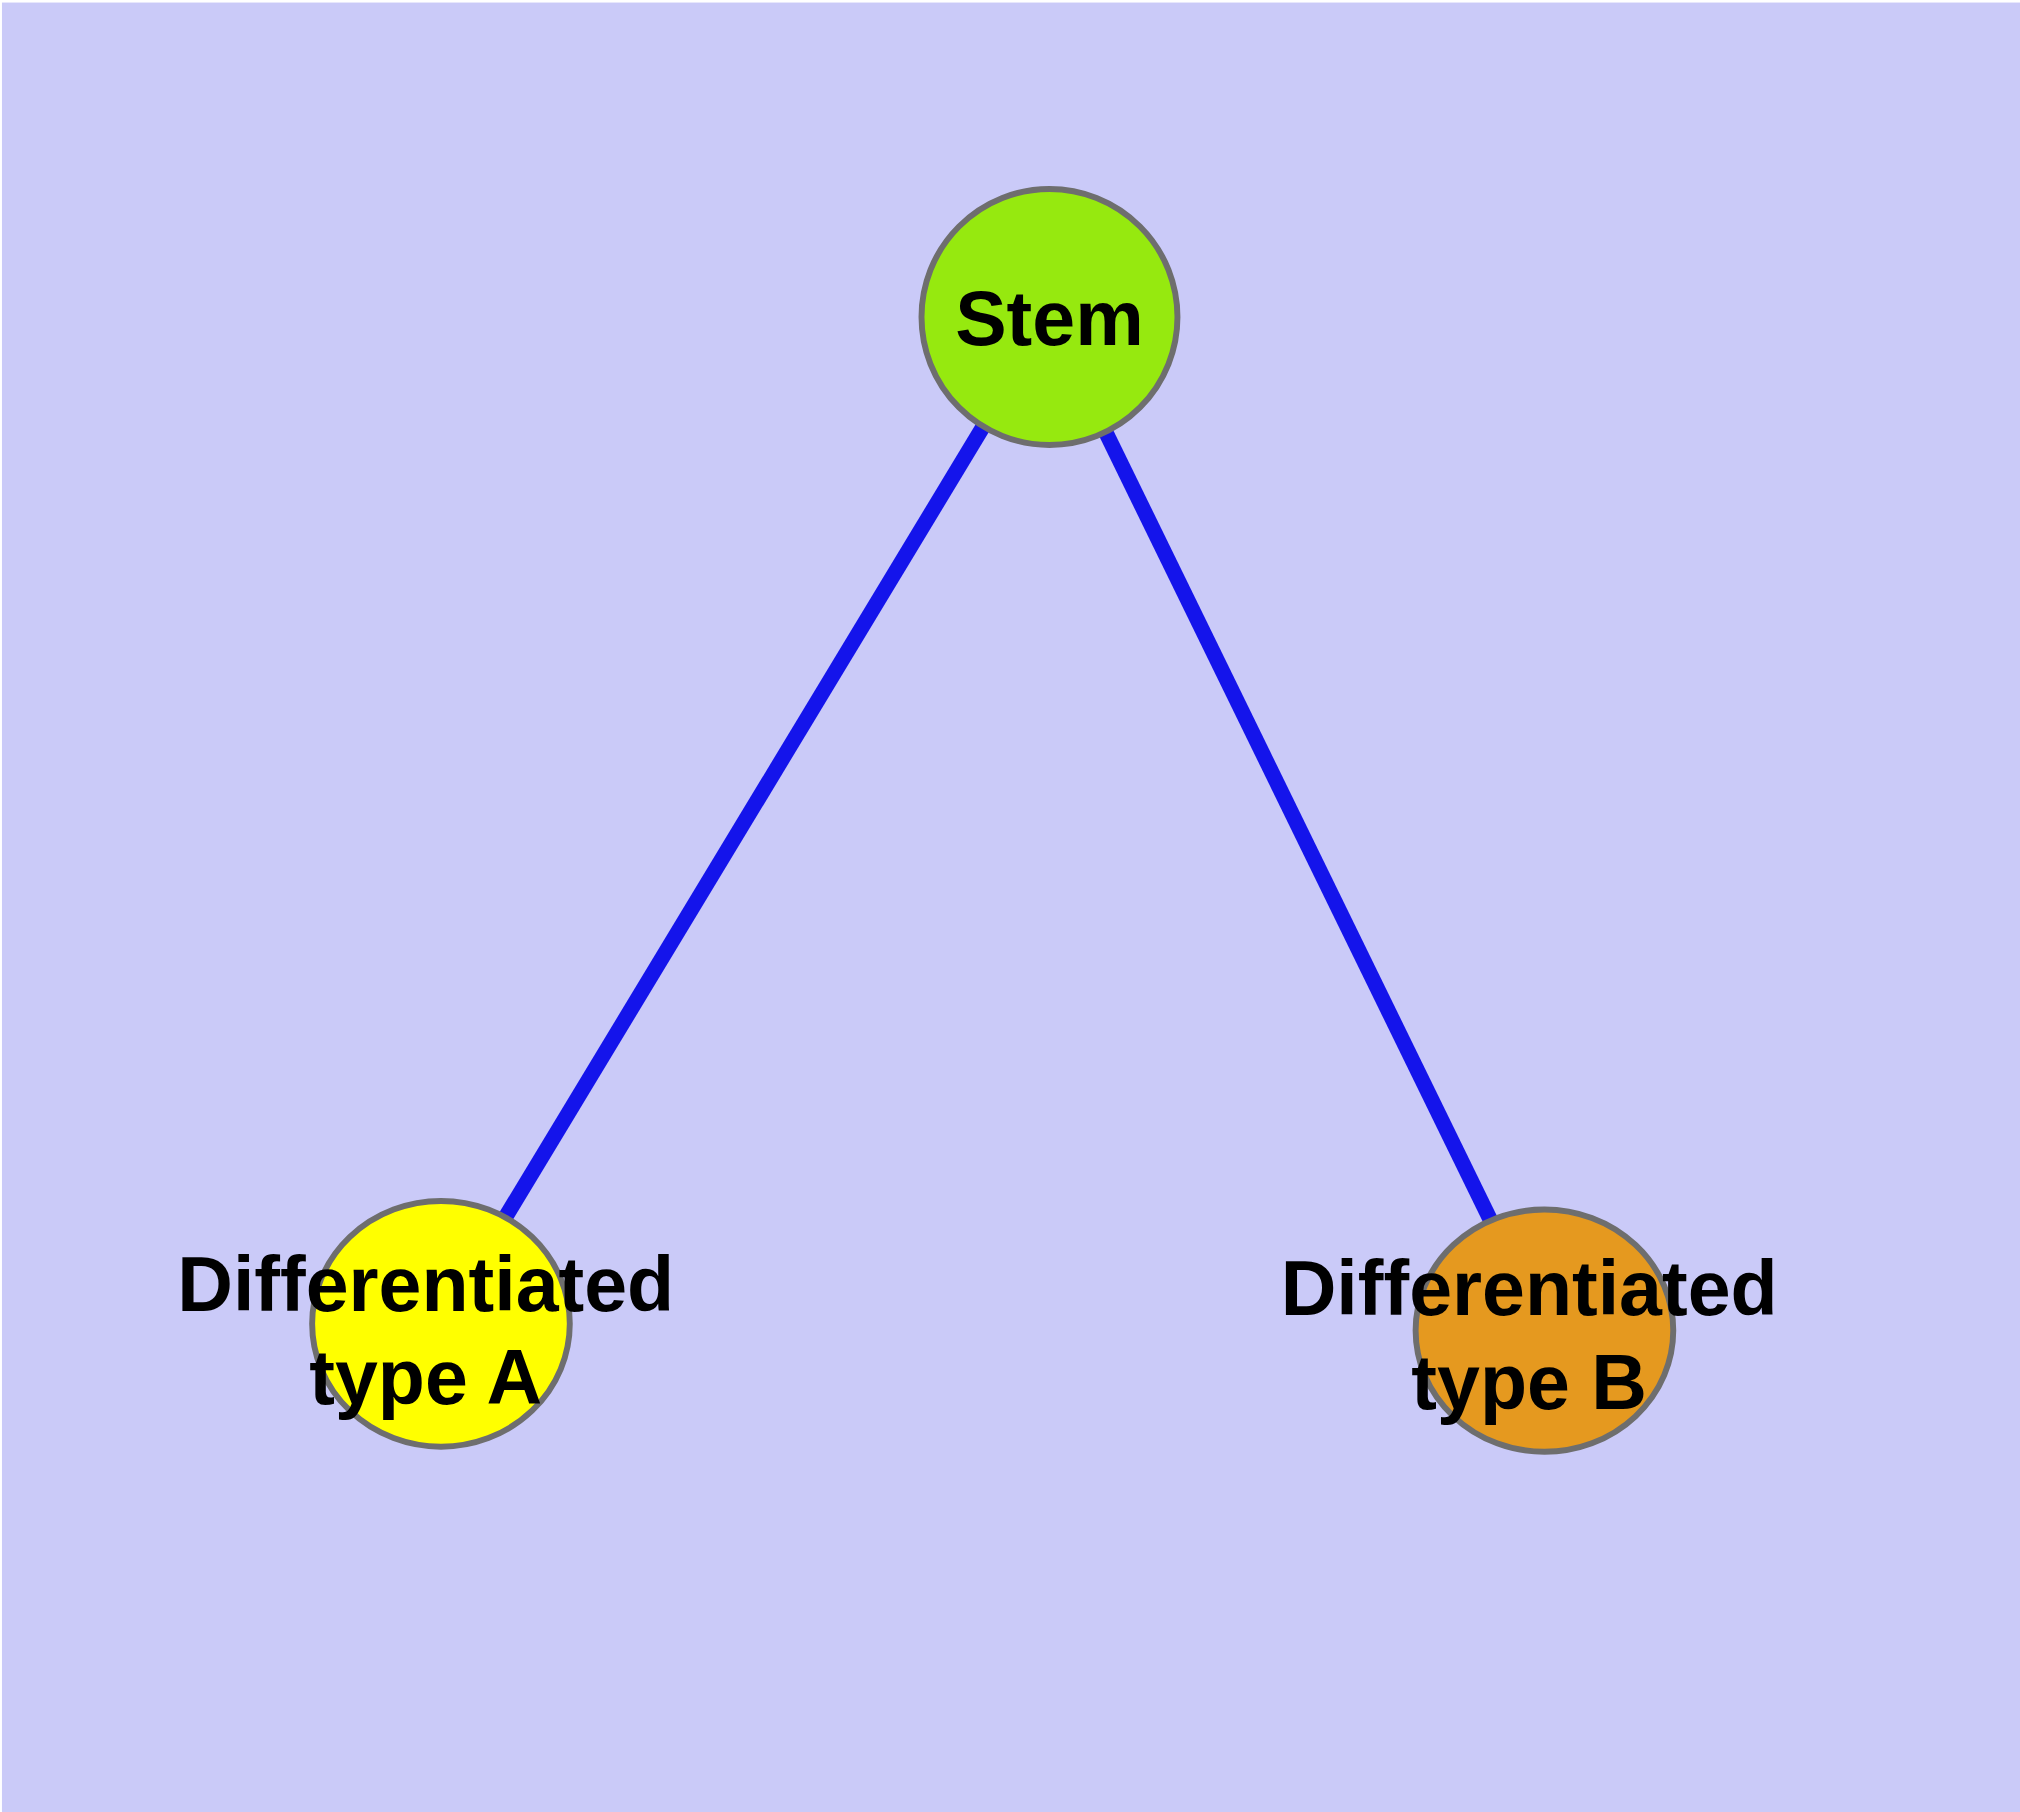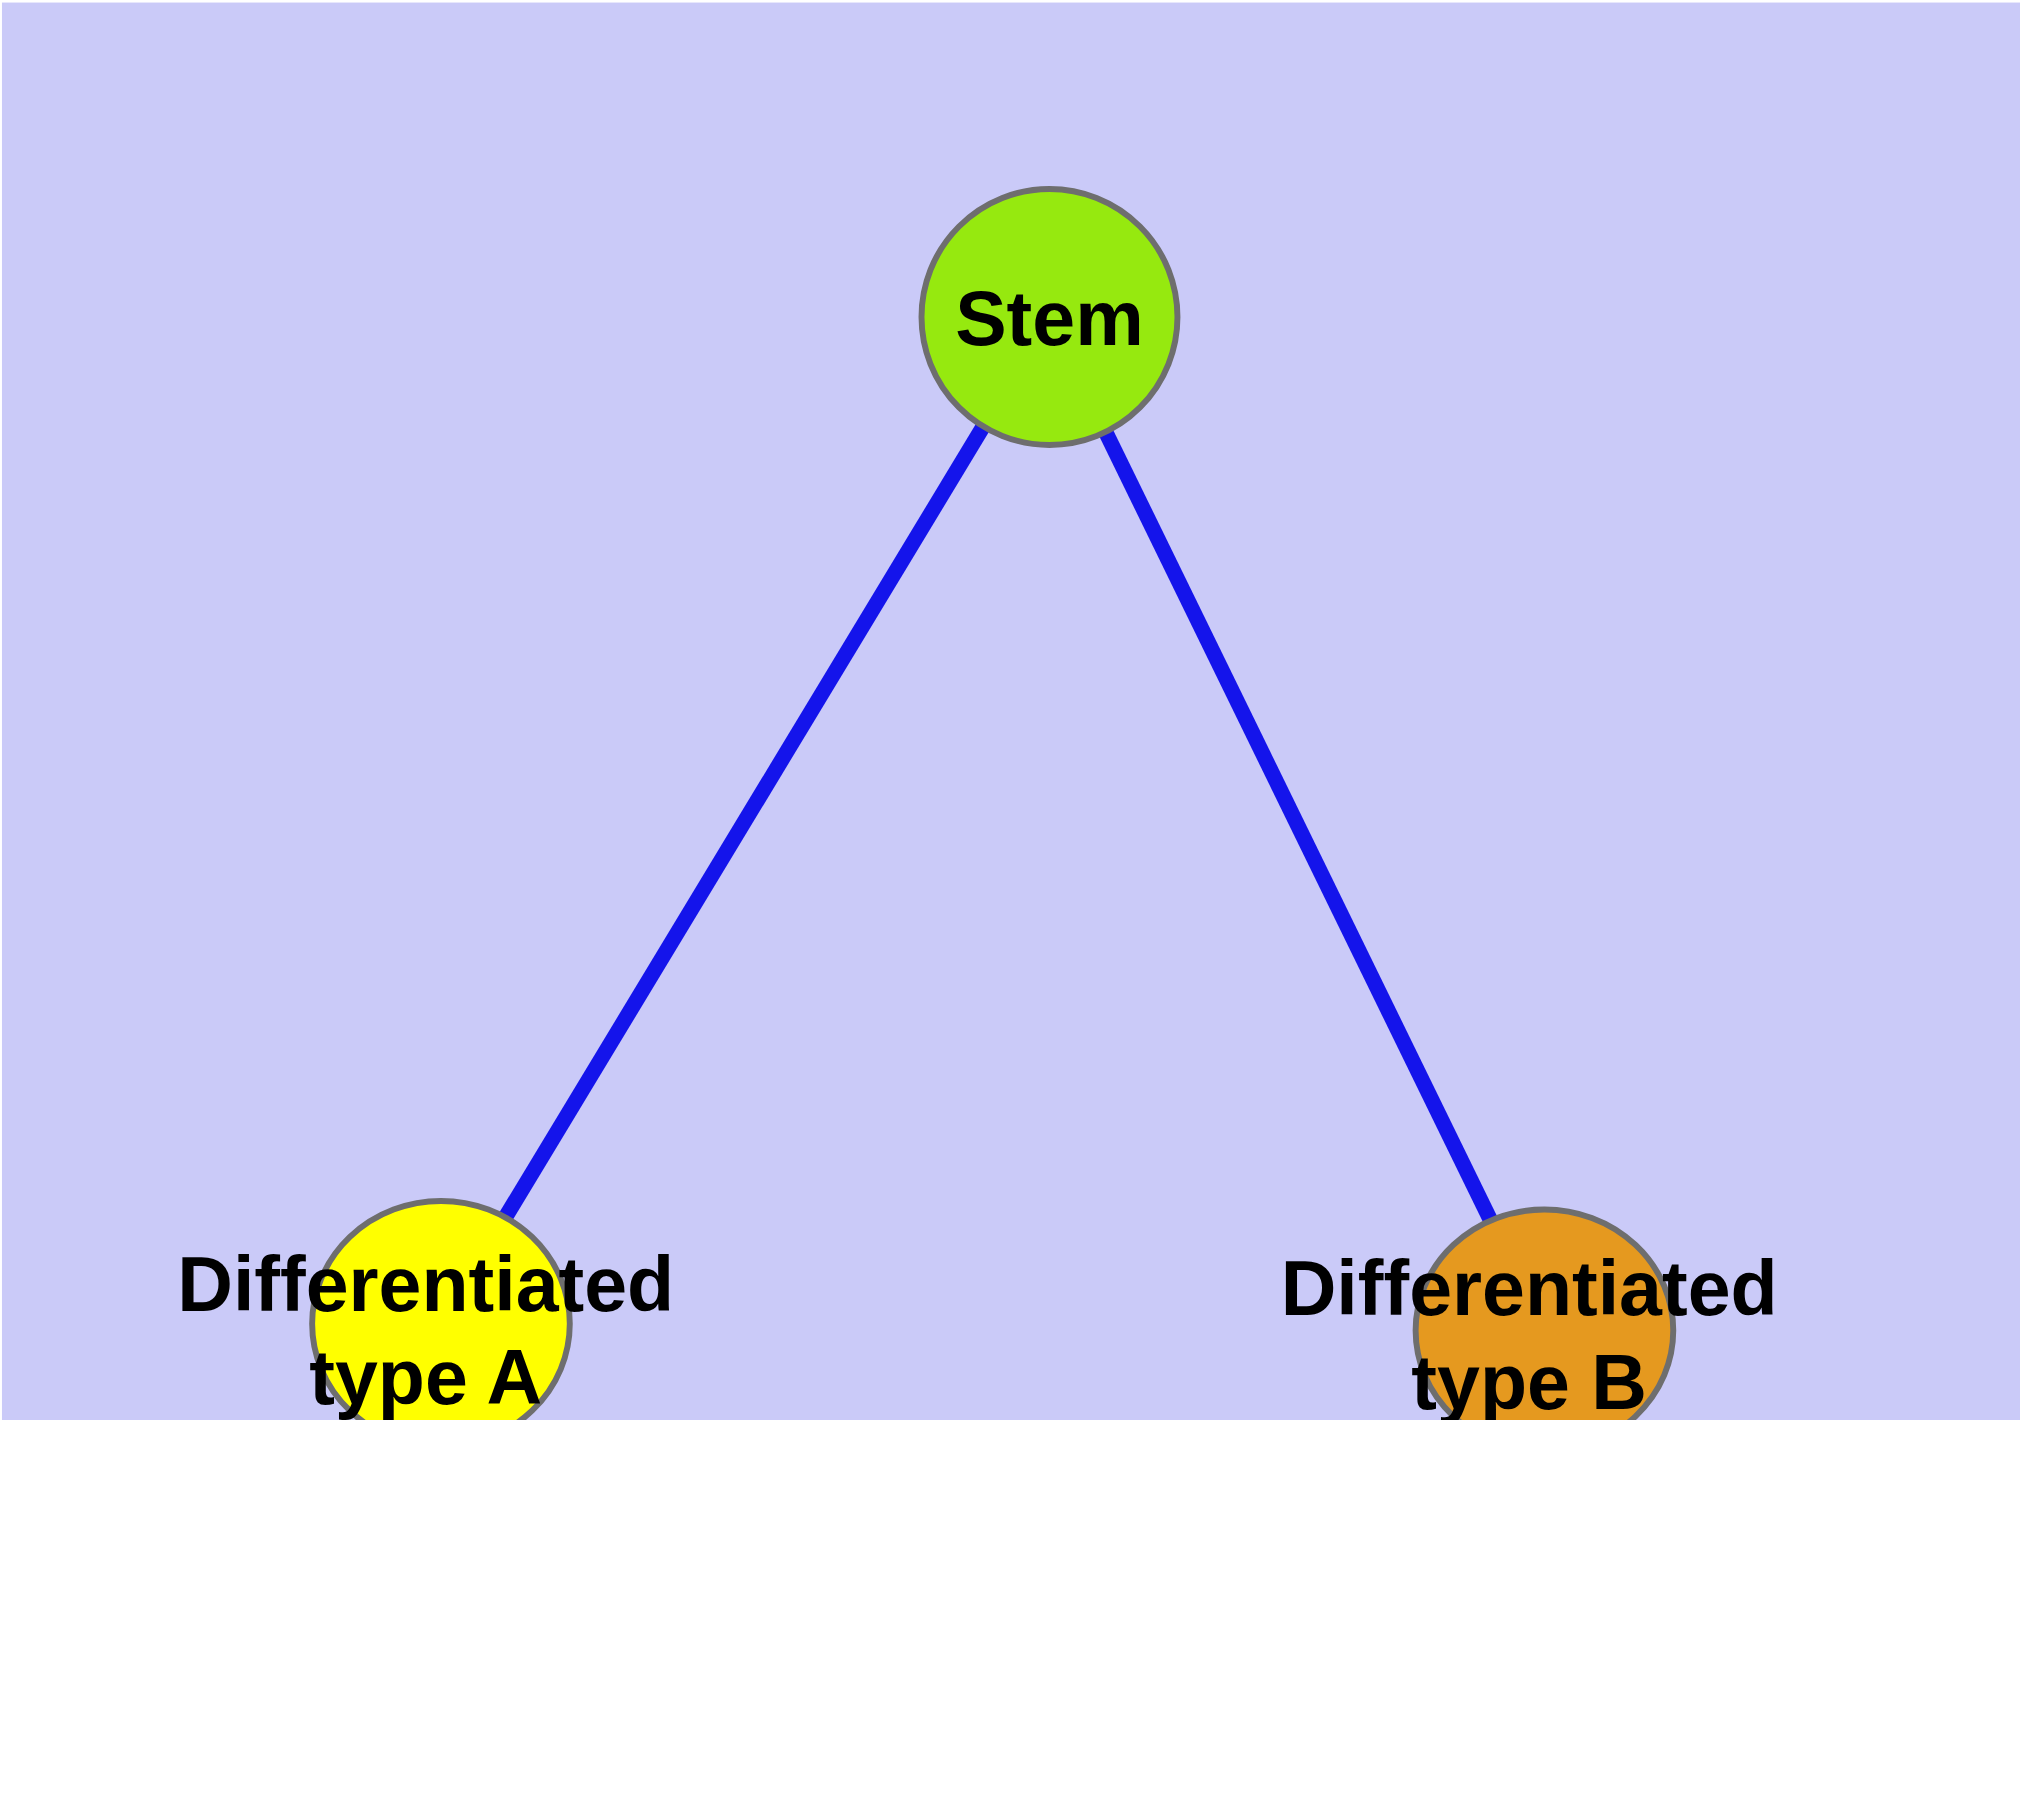--- a/index.html
+++ b/index.html
@@ -2,21 +2,21 @@
 <html style="font-size:13.6px"><head>
 <meta charset="utf-8">
 <style>
   html, body {
     margin: 0;
     padding: 0;
     background: #ffffff;
   }
   .stage {
     width: 2021px;
-    height: 1420px;
+    height: 1812px;
     position: relative;
   }
   svg.graph {
     display: block;
     width: 2021px;
     height: 1812px;
   }
   .edge {
     stroke-width: 18px;
     stroke-linecap: butt;

